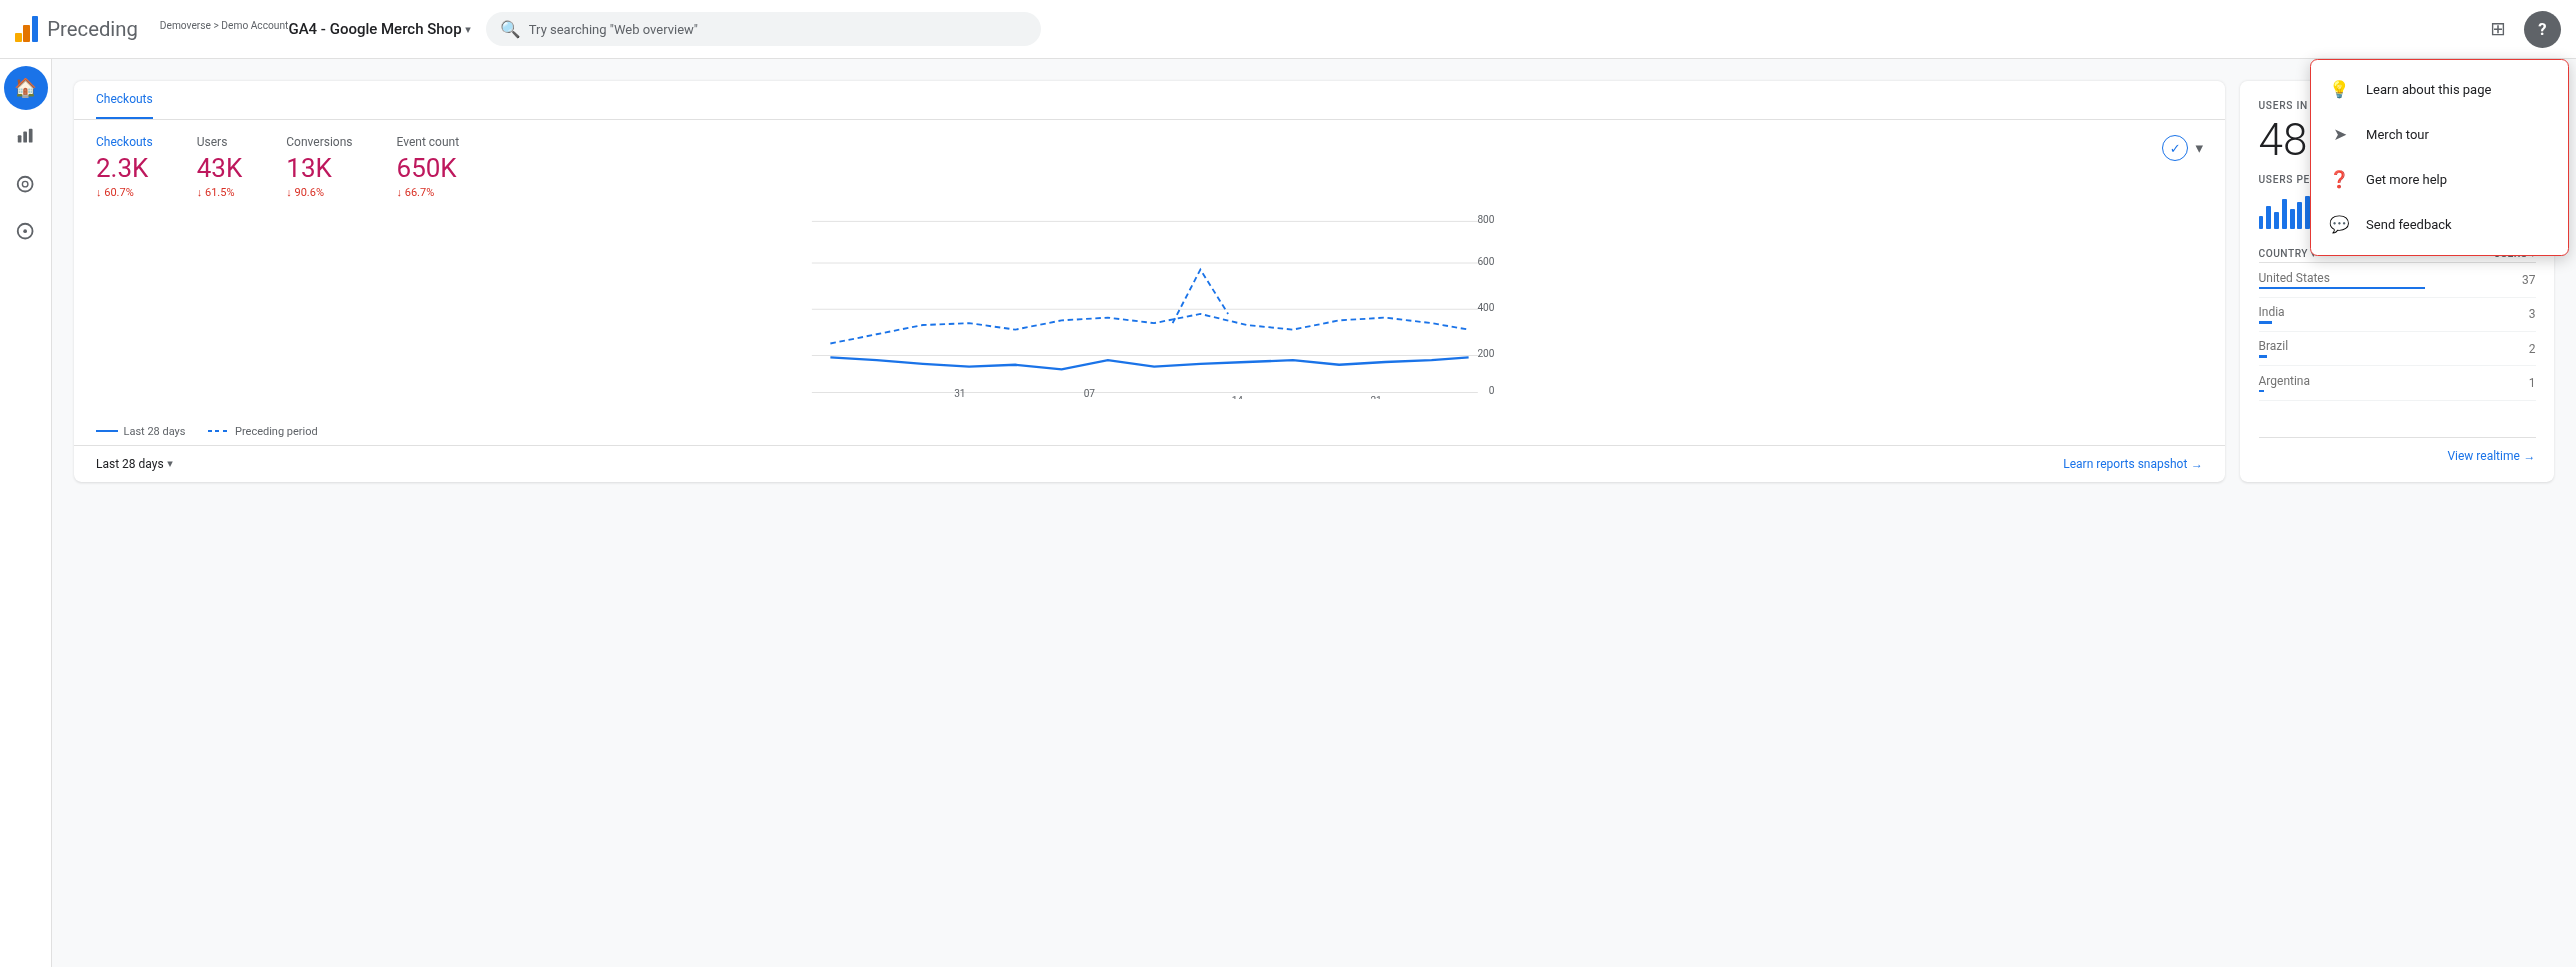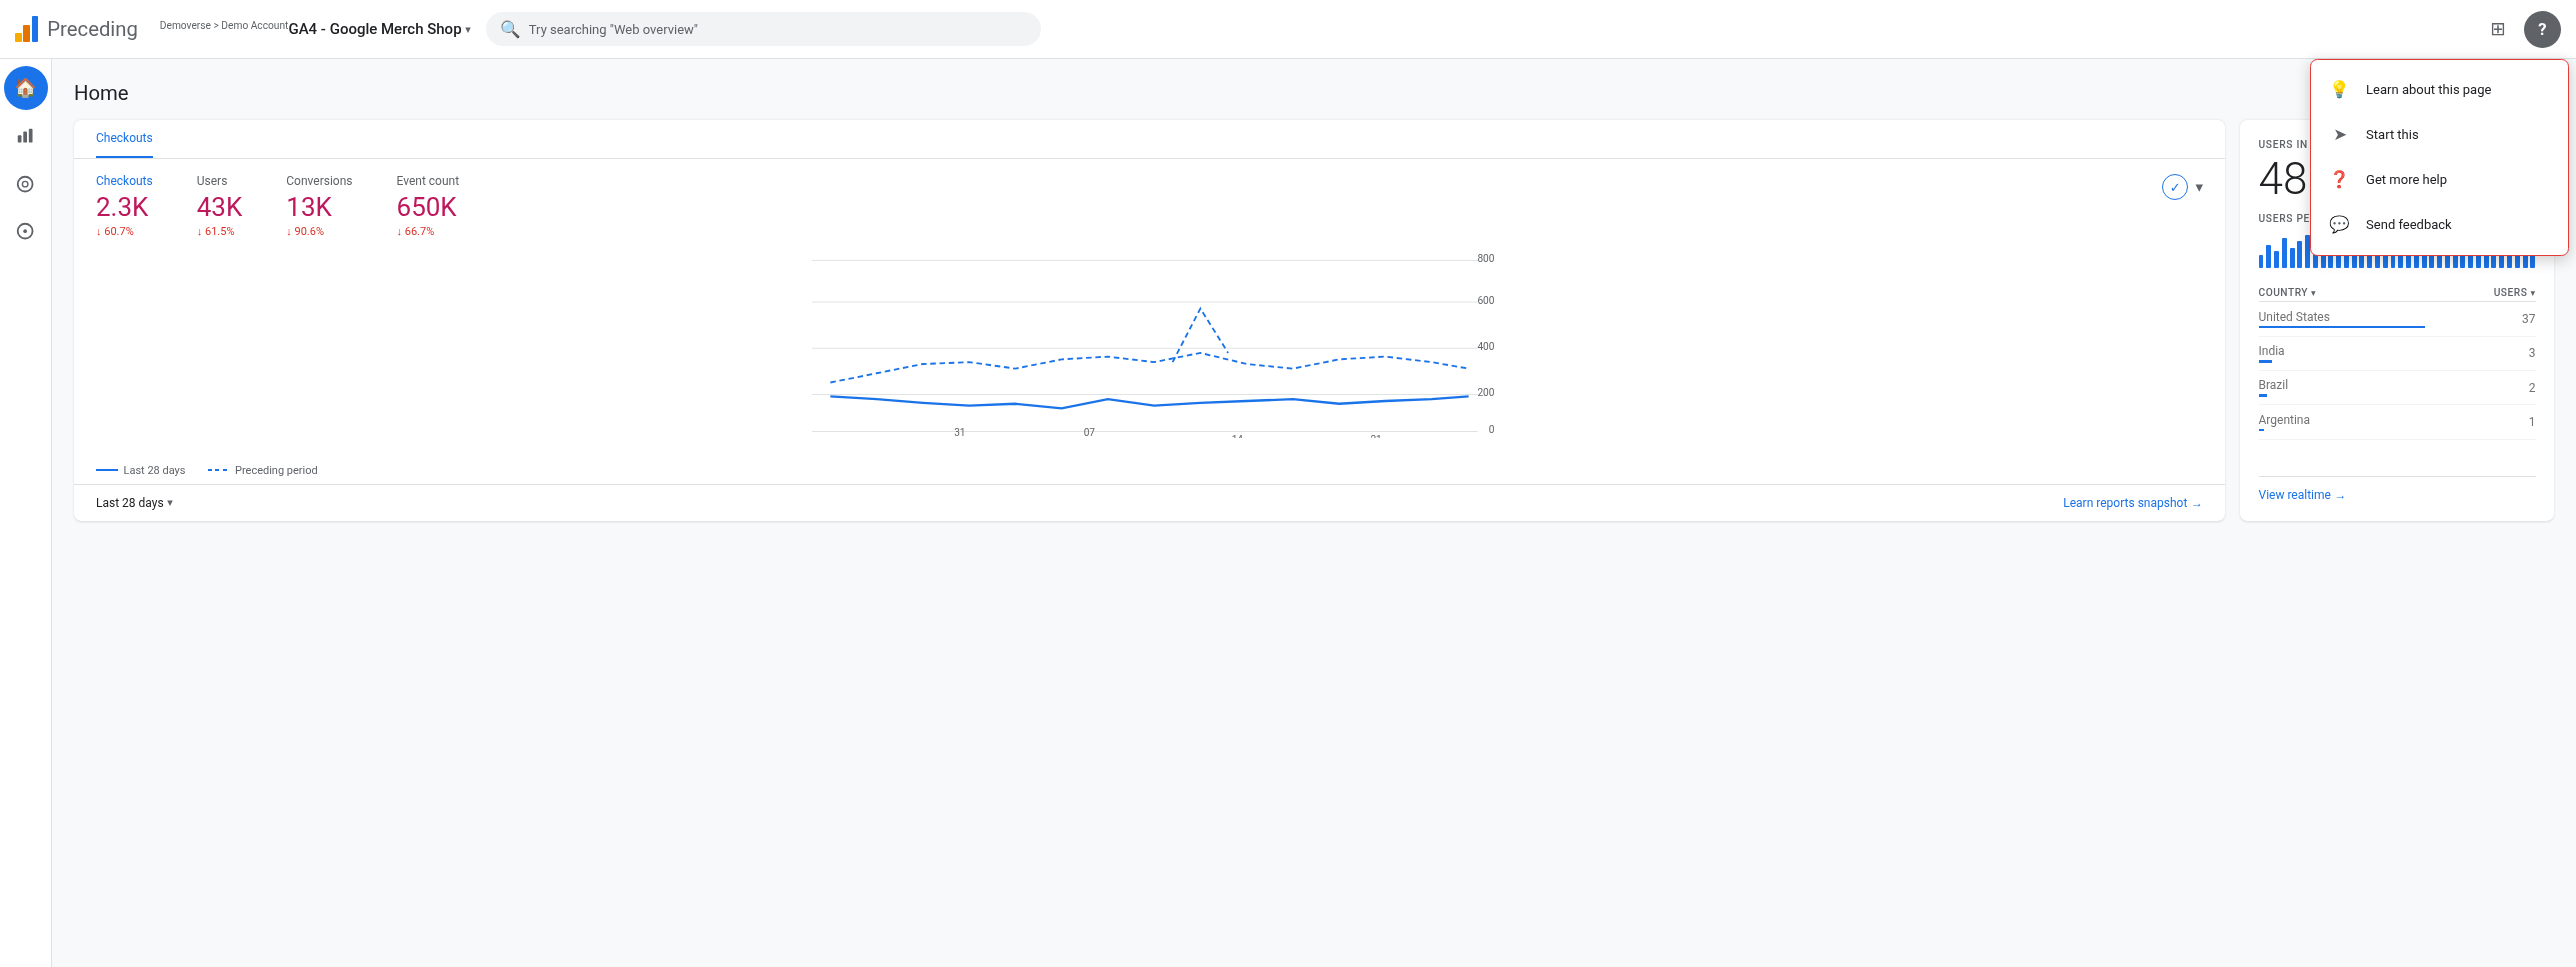--- a/index.html
+++ b/index.html
@@ -338,21 +338,21 @@
       border-bottom: 0.9px solid #f1f3f4;
     }
     .country-table td.right { text-align: right; }
     .country-bar { height: 2.8px; background: #1a73e8; margin-top: 1.8px; }
 
     .panel-footer {
       margin-top: auto;
       padding-top: 11px;
       border-top: 0.9px solid #e0e0e0;
       display: flex;
-      justify-content: flex-start;
+      justify-content: flex-end;
     }
     .view-realtime-link {
       color: #1a73e8;
       font-size: 12px;
       cursor: pointer;
       display: flex;
       align-items: center;
       gap: 3.7px;
     }
 
@@ -419,21 +419,21 @@
   </div>
 </header>
 
 <div class="help-dropdown">
   <div class="help-item">
     <span class="help-item-icon">💡</span>
     <span>Learn about this page</span>
   </div>
   <div class="help-item">
     <span class="help-item-icon">➤</span>
-    <span>Start this</span>
+    <span>Merch tour</span>
   </div>
   <div class="help-item">
     <span class="help-item-icon">❓</span>
     <span>Get more help</span>
   </div>
   <div class="help-item">
     <span class="help-item-icon">💬</span>
     <span>Send feedback</span>
   </div>
 </div>
@@ -457,21 +457,20 @@
     </div>
     <div class="sidebar-item">
       <svg width="20.3" height="20.3" viewBox="0 0 22 22" fill="none">
         <circle cx="11" cy="11" r="8" stroke="#5f6368" stroke-width="2" fill="none"></circle>
         <circle cx="11" cy="11" r="2" fill="#5f6368"></circle>
       </svg>
     </div>
   </nav>
 
   <main class="main-content">
-    <h1 class="page-title">Home</h1>
 
     <div class="cards-row">
 
       <div class="chart-card">
         <div class="chart-tabs">
           <div class="chart-tab active">Checkouts</div>
         </div>
 
         <div class="chart-metrics">
           <div class="metric">

